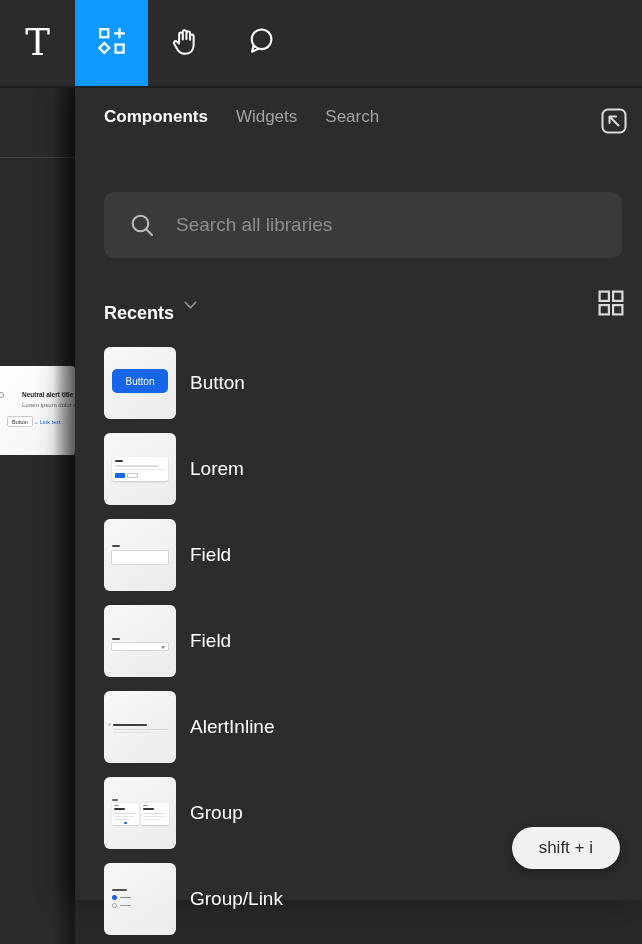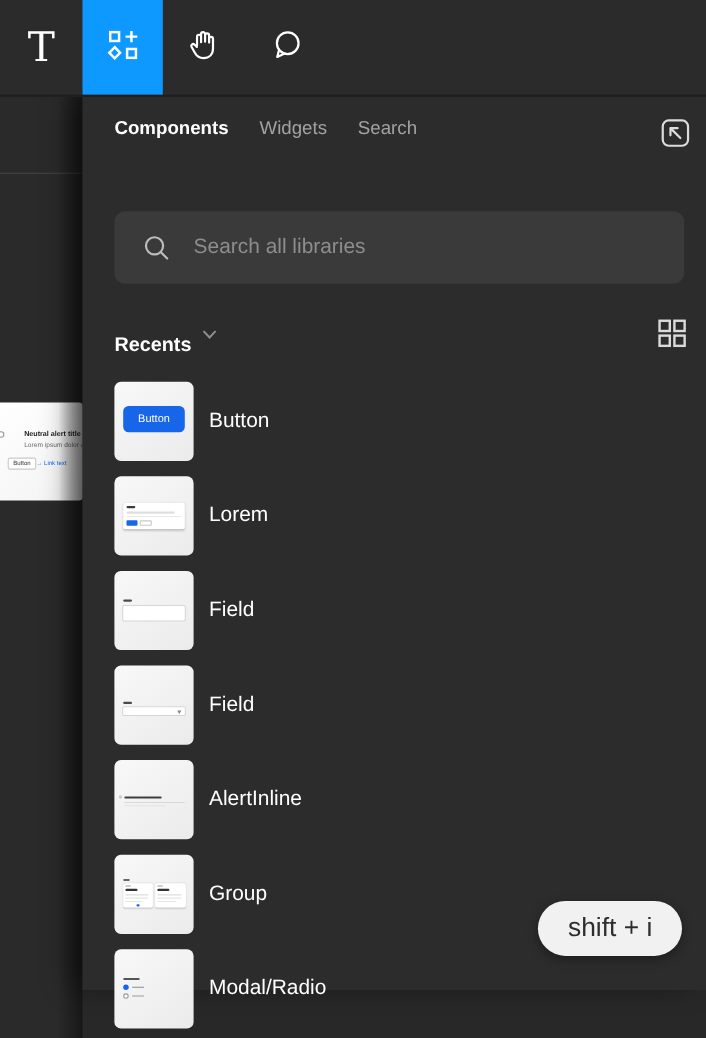--- a/index.html
+++ b/index.html
@@ -74,21 +74,21 @@
   .t-select-chevron { position:absolute; right:3px; top:3px; width:0; height:0;
                       border-left:2.5px solid transparent; border-right:2.5px solid transparent; border-top:3px solid #8a8a8a; }
 
   .t-minicard { position:absolute; background:#ffffff; border-radius:1.5px; box-shadow:0 0.5px 1.5px rgba(0,0,0,0.15); }
 
   .t-radio { position:absolute; width:5px; height:5px; border-radius:50%; }
   .t-radio.sel { background:#1765e8; }
   .t-radio.unsel { background:#fff; border:1px solid #9a9a9a; }
 
   .shortcut-pill { position:absolute; right:22px; bottom:31px; background:#f1f1f1; color:#2e2e2e;
-                   font-size:24px; padding:11px 27px; border-radius:26px; z-index:20;
+                   font-size:17px; padding:11px 27px; border-radius:26px; z-index:20;
                    box-shadow:0 3px 10px rgba(0,0,0,0.35); white-space:nowrap; }
 </style>
 </head>
 <body>
 
 <div class="stage">
 
   <div class="toolbar">
     <div class="tool text-tool">
       <span class="t-glyph">T</span>
@@ -250,21 +250,21 @@
       </div>
 
       <div class="item">
         <div class="thumb">
           <div class="m-bar" style="left:8px;top:26px;width:15px;height:2px;background:#555;"></div>
           <div class="t-radio sel" style="left:8px;top:32px;"></div>
           <div class="m-bar" style="left:16px;top:33.5px;width:11px;height:1.8px;background:#8a8a8a;"></div>
           <div class="t-radio unsel" style="left:8px;top:40px;"></div>
           <div class="m-bar" style="left:16px;top:41.5px;width:11px;height:1.8px;background:#9a9a9a;"></div>
         </div>
-        <span class="item-label">Modal/Radio</span>
+        <span class="item-label">Group/Link</span>
       </div>
 
     </div>
 
     <div class="shortcut-pill">shift + i</div>
   </div>
 
 </div>
 
 </body></html>

